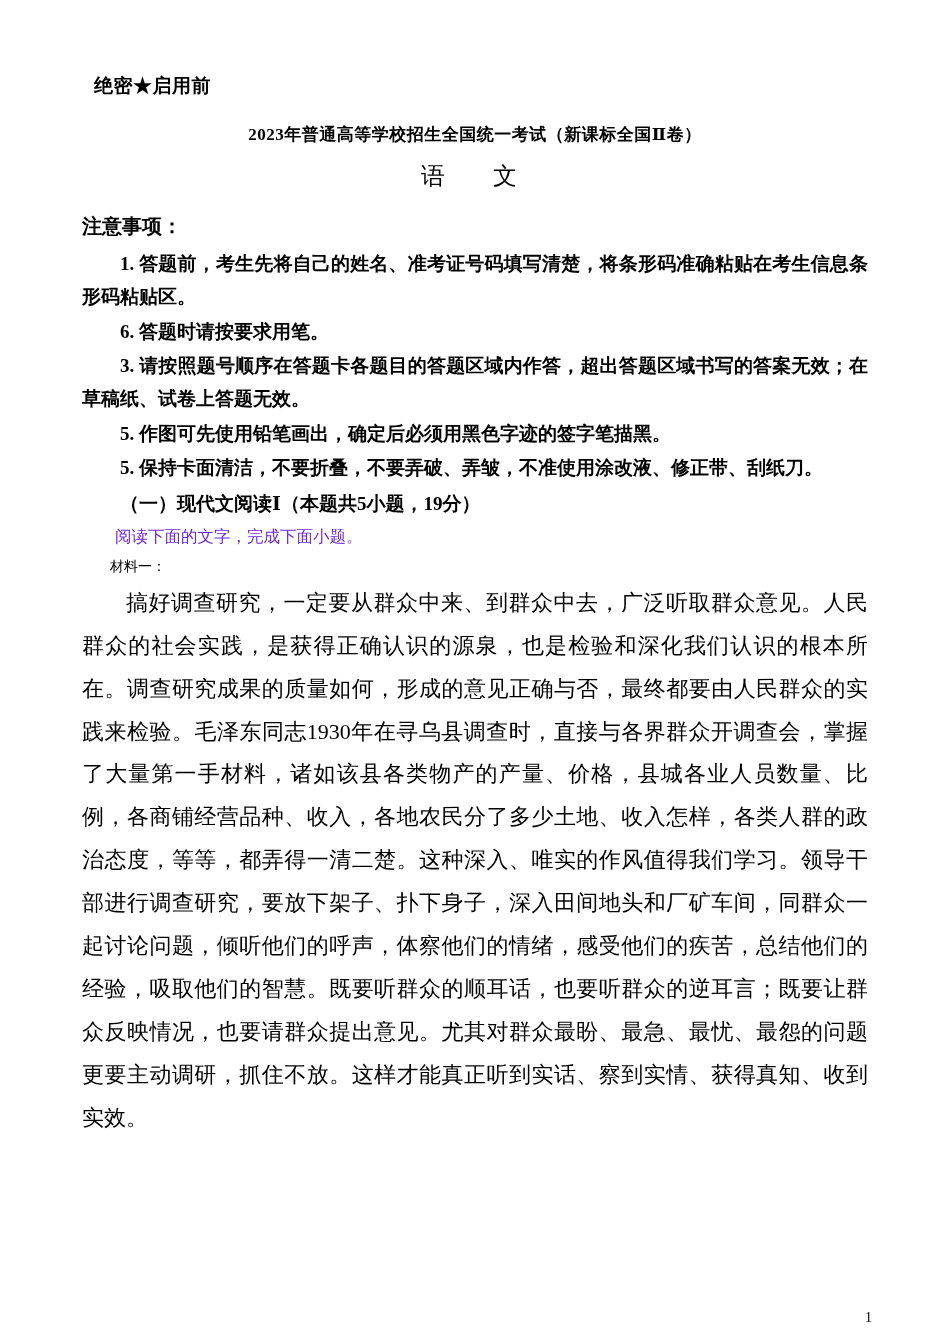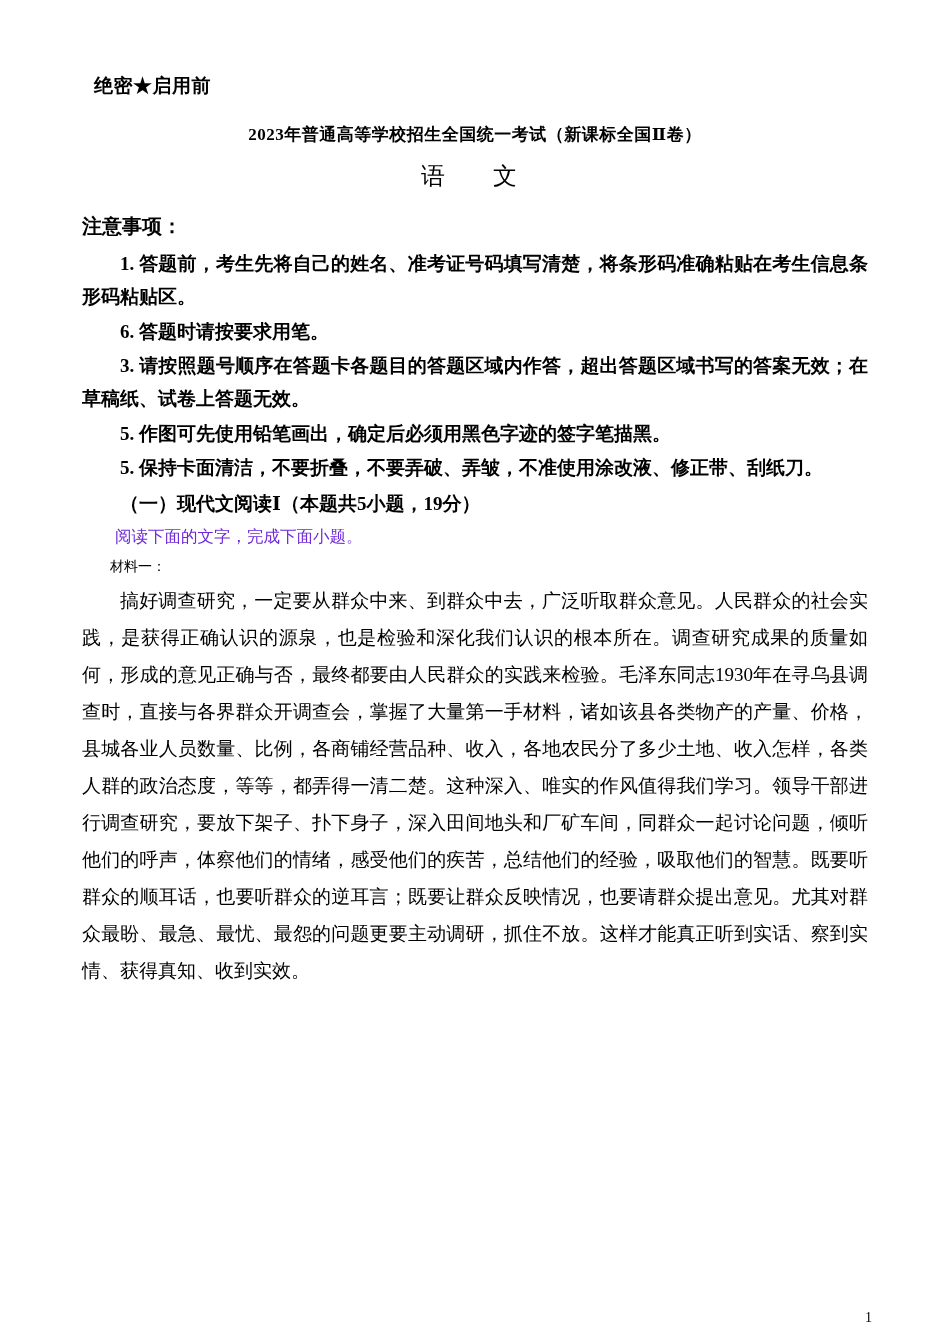--- a/index.html
+++ b/index.html
@@ -78,21 +78,21 @@
     margin: 2px 0;
     color: #6d28d9;
   }
   .material-label {
     font-size: 14px;
     line-height: 1.85;
     text-indent: 2em;
     margin: 2px 0;
   }
   .para {
-    font-size: 19px;
+    font-size: 22px;
     line-height: 1.95;
     text-indent: 2em;
     margin: 2px 0 4px 0;
     text-align: justify;
     text-justify: inter-ideograph;
   }
   .page-number {
     position: absolute;
     right: 78px;
     bottom: 18px;

